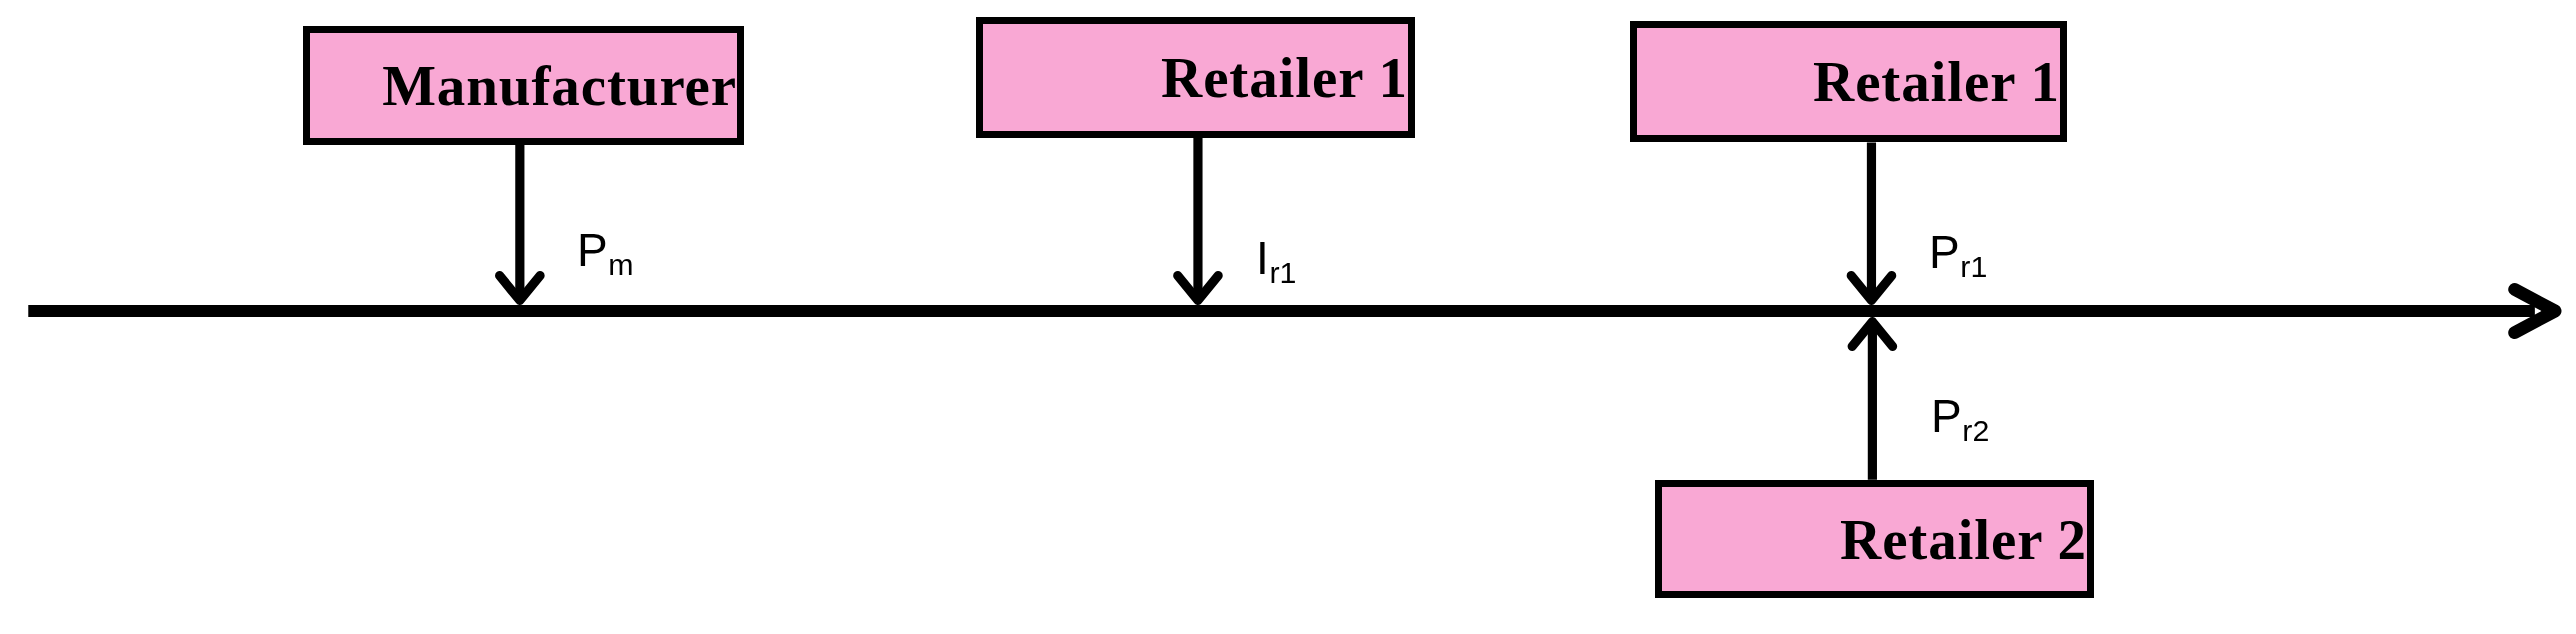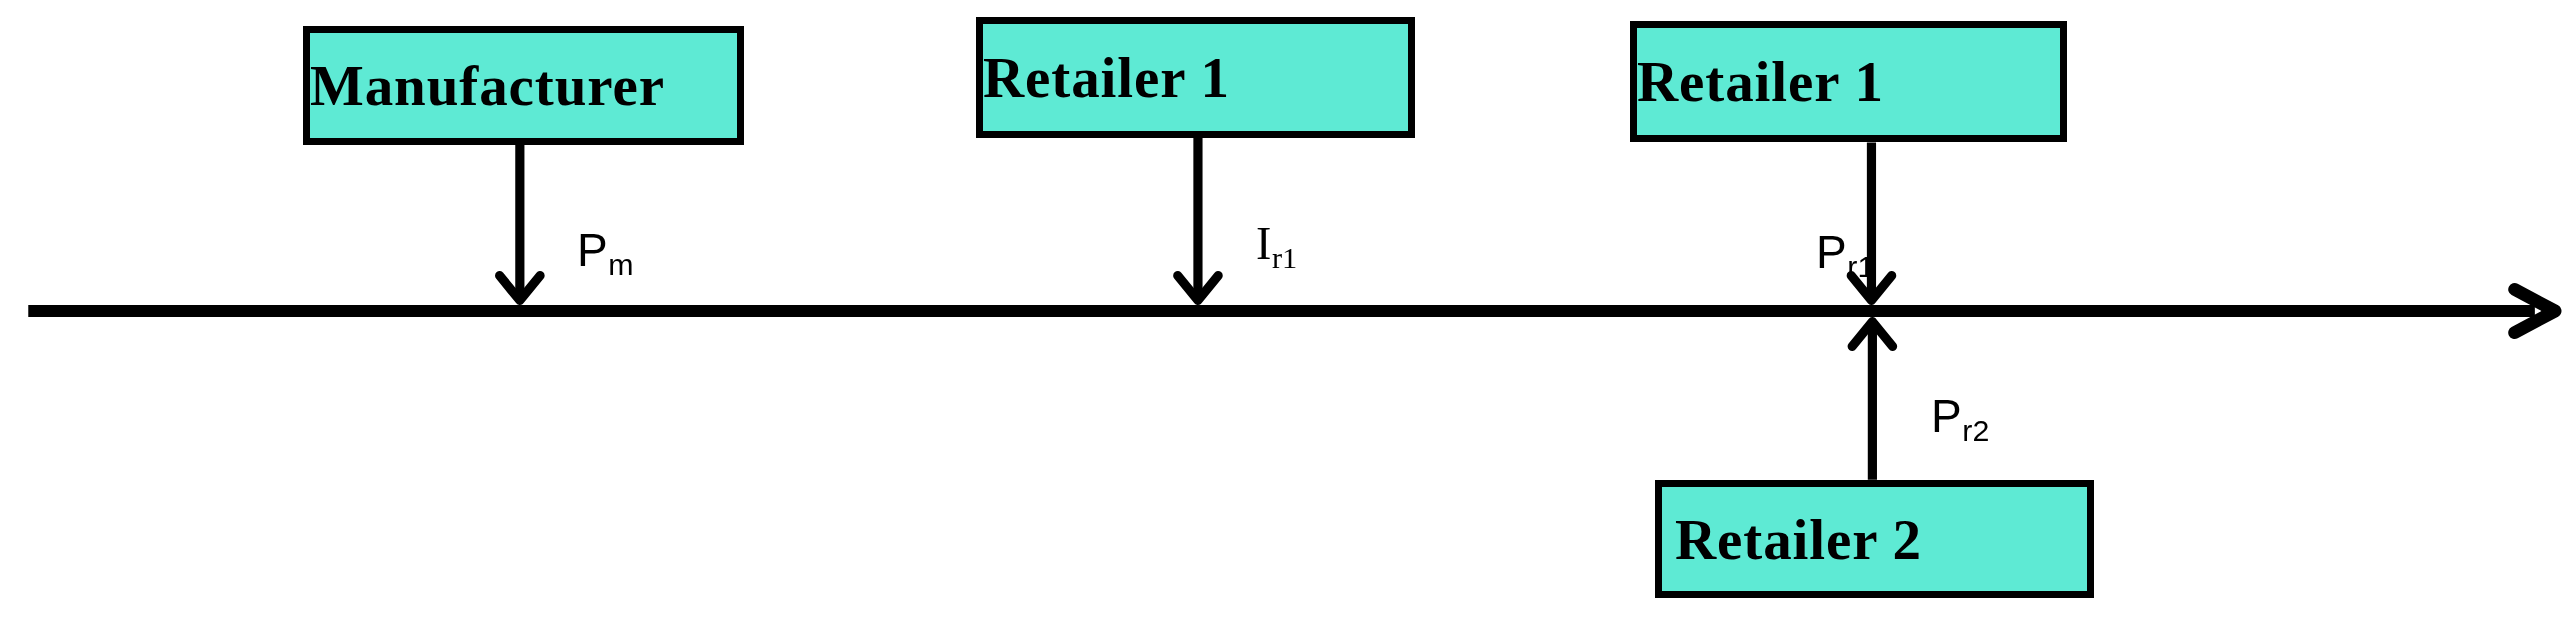--- a/index.html
+++ b/index.html
@@ -19,24 +19,24 @@
     position: absolute;
     left: 0;
     top: 0;
     width: 2576px;
     height: 634px;
   }
   .node-box {
     position: absolute;
     box-sizing: border-box;
     border: 7.4px solid #000000;
-    background: #5eead4;
+    background: #f9a8d4;
     display: flex;
     align-items: center;
-    justify-content: flex-start;
+    justify-content: flex-end;
     font-family: "Liberation Serif", serif;
     font-weight: bold;
     font-size: 57px;
     color: #000000;
     letter-spacing: 0.9px;
   }
   #node-manufacturer   { left: 303px;  top: 26px;  width: 441px; height: 119px; }
   #node-retailer1-mid  { left: 976px; top: 16.5px;  width: 439px; height: 121px; }
   #node-retailer1-right{ left: 1630px; top: 21px;  width: 437px; height: 121px; }
   #node-retailer2      { left: 1655px; top: 480px; width: 439px; height: 118px; padding-left: 13px; }
@@ -50,22 +50,22 @@
     line-height: 1;
     margin-top: 25px;
   }
   .flow-label .sub {
     font-size: 0.66em;
     position: relative;
     top: 0.28em;
     left: 0.02em;
   }
   #label-pm  { left: 577px;  top: 202px; }
-  #label-ir1 { left: 1256px; top: 196px; font-family: Liberation Serif, serif; }
-  #label-pr1 { left: 1816px; top: 204px; }
+  #label-ir1 { left: 1256px; top: 210px; }
+  #label-pr1 { left: 1929px; top: 204px; }
   #label-pr2 { left: 1931px; top: 368px; }
 </style>
 </head>
 <body>
 
 <div id="canvas">
 
   <svg id="shapes" viewBox="0 0 2802 690" xmlns="http://www.w3.org/2000/svg">
 
     <g>

